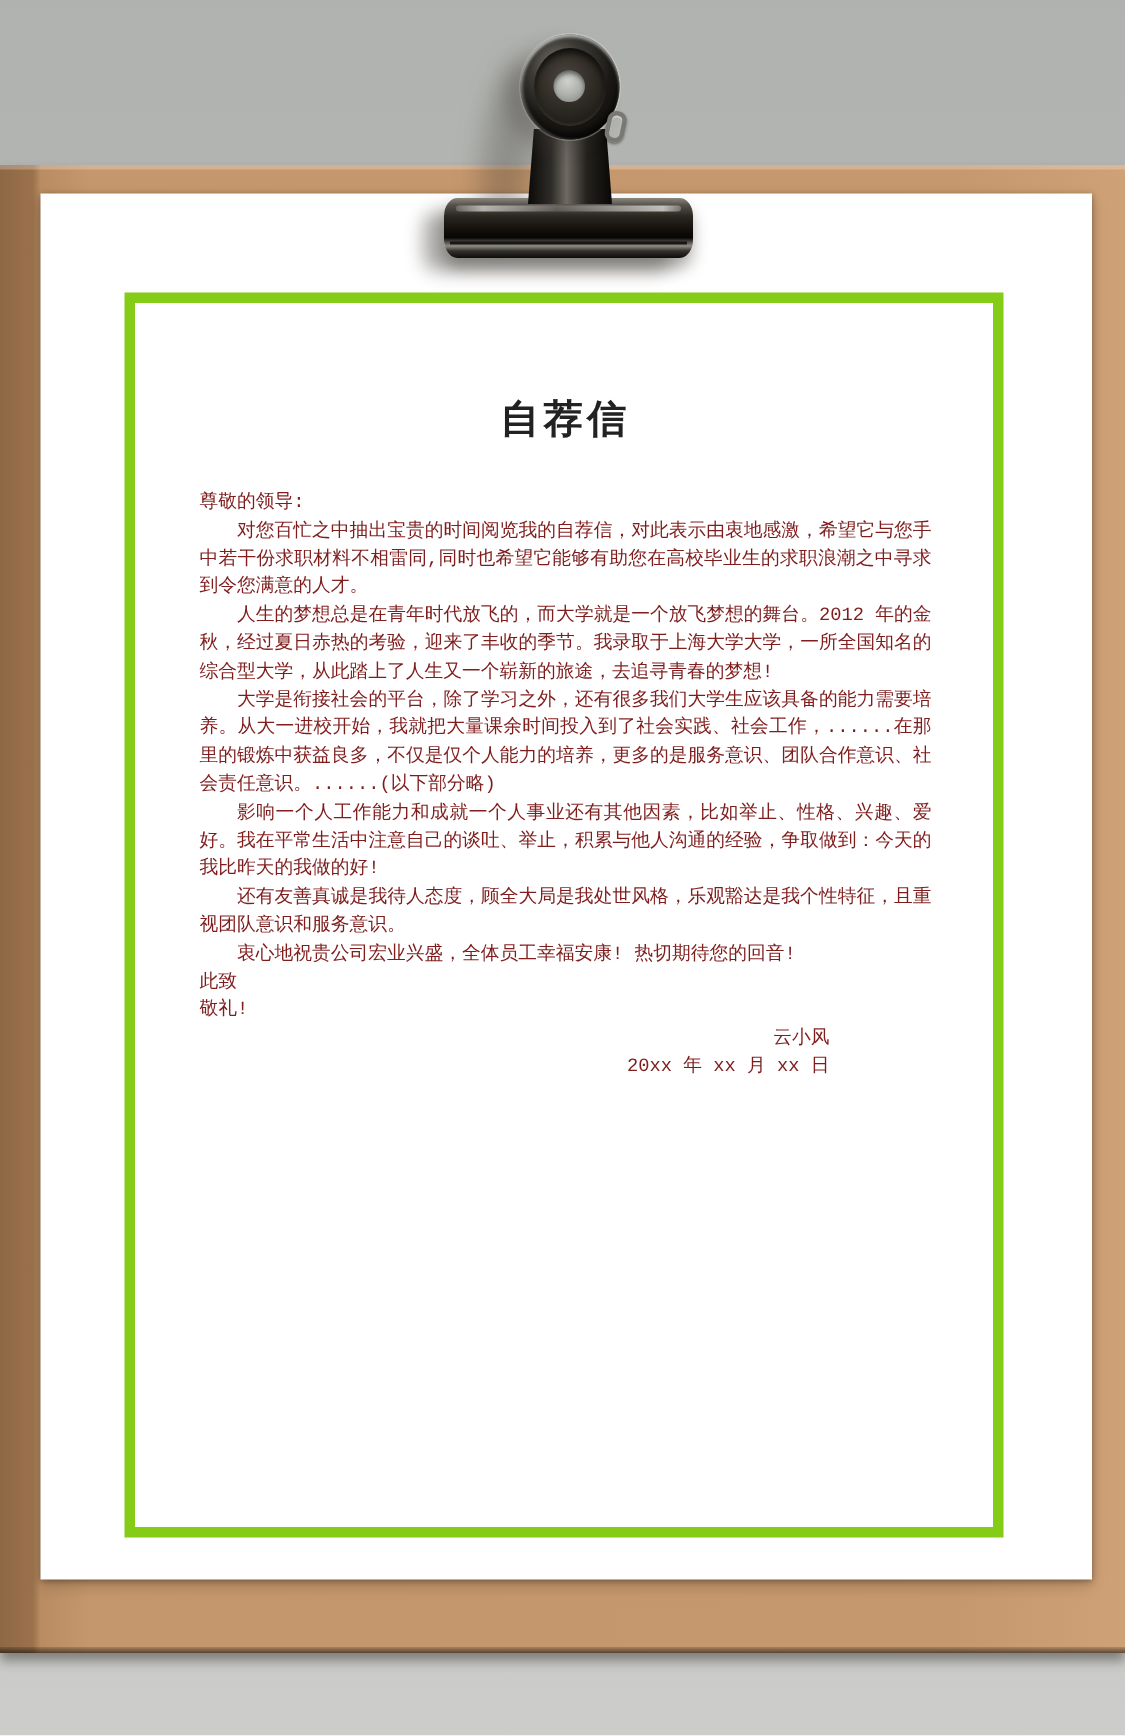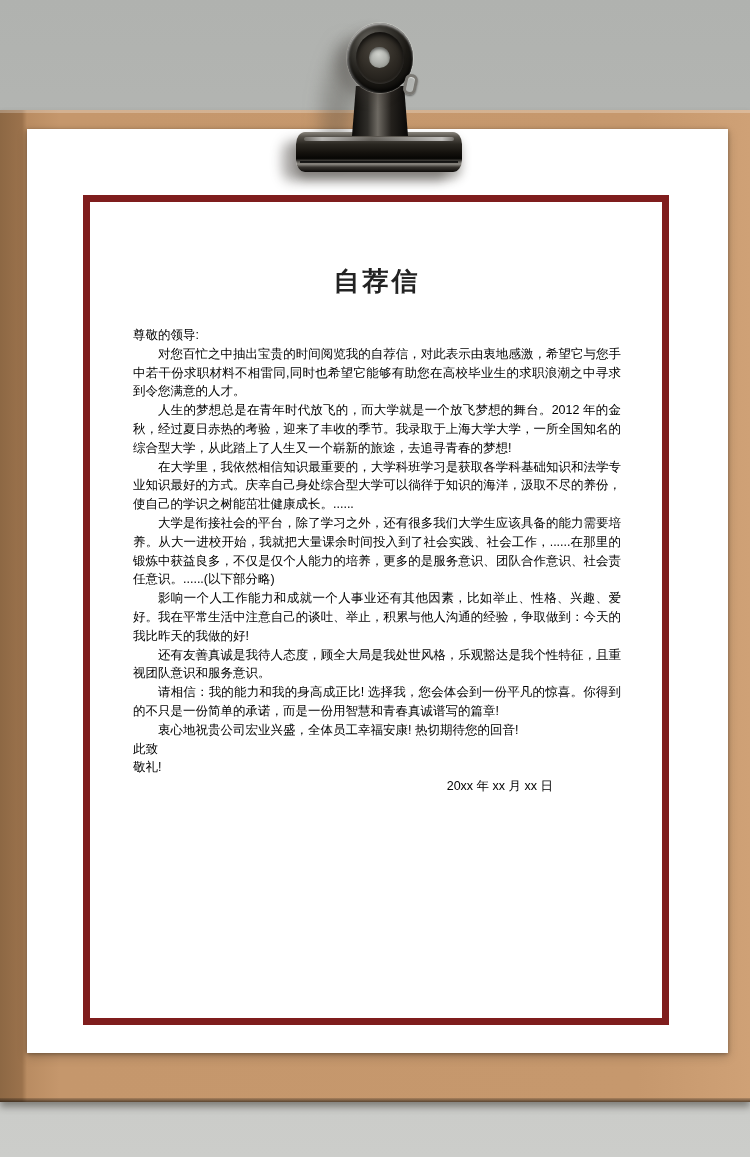--- a/index.html
+++ b/index.html
@@ -28,33 +28,34 @@
     background:linear-gradient(180deg,rgba(0,0,0,0.15),rgba(0,0,0,0.55));
   }
   
   .paper {
     position:absolute; left:27px; top:129px; width:701px; height:924px;
     background:#ffffff;
     box-shadow:0 1px 4px rgba(0,0,0,0.35), 0 4px 10px rgba(0,0,0,0.18);
   }
   .frame {
     position:absolute; left:56px; top:66px; right:59px; bottom:28px;
-    border:7px solid #7f1d1d;
+    border:7px solid #84cc16;
+    font-family:Liberation Mono, monospace;
   }
   .letter {
     position:absolute; inset:0;
     padding:64px 41px 0 43px;
     color:#333333;
   }
   .title {
     font-size:26px; line-height:30px; font-weight:bold; letter-spacing:3px;
     text-align:center; color:#222222; margin-bottom:30px;
   }
   .para {
-    font-size:12.5px; line-height:18.8px; text-align:justify; color:#000000;
+    font-size:12.5px; line-height:18.8px; text-align:justify; color:#7f1d1d;
   }
   .indent { text-indent:2em; }
   .sig { text-align:right; padding-right:68px; }
   
   .clip { position:absolute; left:0; top:0; }
   .clip-shadow {
     position:absolute; left:322px; top:40px; width:34px; height:120px;
     background:rgba(60,55,50,0.30); border-radius:50%;
     filter:blur(9px); transform:rotate(8deg);
   }
@@ -113,28 +114,27 @@
     <div class="board-bottom-edge"></div>
   </div>
 
   <div class="paper">
     <div class="frame">
       <div class="letter">
         <h1 class="title">自荐信</h1>
         <p class="para">尊敬的领导:</p>
         <p class="para indent">对您百忙之中抽出宝贵的时间阅览我的自荐信，对此表示由衷地感激，希望它与您手中若干份求职材料不相雷同,同时也希望它能够有助您在高校毕业生的求职浪潮之中寻求到令您满意的人才。</p>
         <p class="para indent">人生的梦想总是在青年时代放飞的，而大学就是一个放飞梦想的舞台。2012 年的金秋，经过夏日赤热的考验，迎来了丰收的季节。我录取于上海大学大学，一所全国知名的综合型大学，从此踏上了人生又一个崭新的旅途，去追寻青春的梦想!</p>
-        <p class="para indent">在大学里，我依然相信知识最重要的，大学科班学习是获取各学科基础知识和法学专业知识最好的方式。庆幸自己身处综合型大学可以徜徉于知识的海洋，汲取不尽的养份，使自己的学识之树能茁壮健康成长。......</p>
         <p class="para indent">大学是衔接社会的平台，除了学习之外，还有很多我们大学生应该具备的能力需要培养。从大一进校开始，我就把大量课余时间投入到了社会实践、社会工作，......在那里的锻炼中获益良多，不仅是仅个人能力的培养，更多的是服务意识、团队合作意识、社会责任意识。......(以下部分略)</p>
         <p class="para indent">影响一个人工作能力和成就一个人事业还有其他因素，比如举止、性格、兴趣、爱好。我在平常生活中注意自己的谈吐、举止，积累与他人沟通的经验，争取做到：今天的我比昨天的我做的好!</p>
         <p class="para indent">还有友善真诚是我待人态度，顾全大局是我处世风格，乐观豁达是我个性特征，且重视团队意识和服务意识。</p>
-        <p class="para indent">请相信：我的能力和我的身高成正比! 选择我，您会体会到一份平凡的惊喜。你得到的不只是一份简单的承诺，而是一份用智慧和青春真诚谱写的篇章!</p>
         <p class="para indent">衷心地祝贵公司宏业兴盛，全体员工幸福安康! 热切期待您的回音!</p>
         <p class="para">此致</p>
         <p class="para">敬礼!</p>
+        <p class="para sig">云小风</p>
         <p class="para sig">20xx 年 xx 月 xx 日</p>
       </div>
     </div>
   </div>
 
   <div class="clip">
     <div class="clip-shadow"></div>
     <div class="clip-bar"></div>
     <div class="clip-neck"></div>
     <div class="clip-ring"></div>

